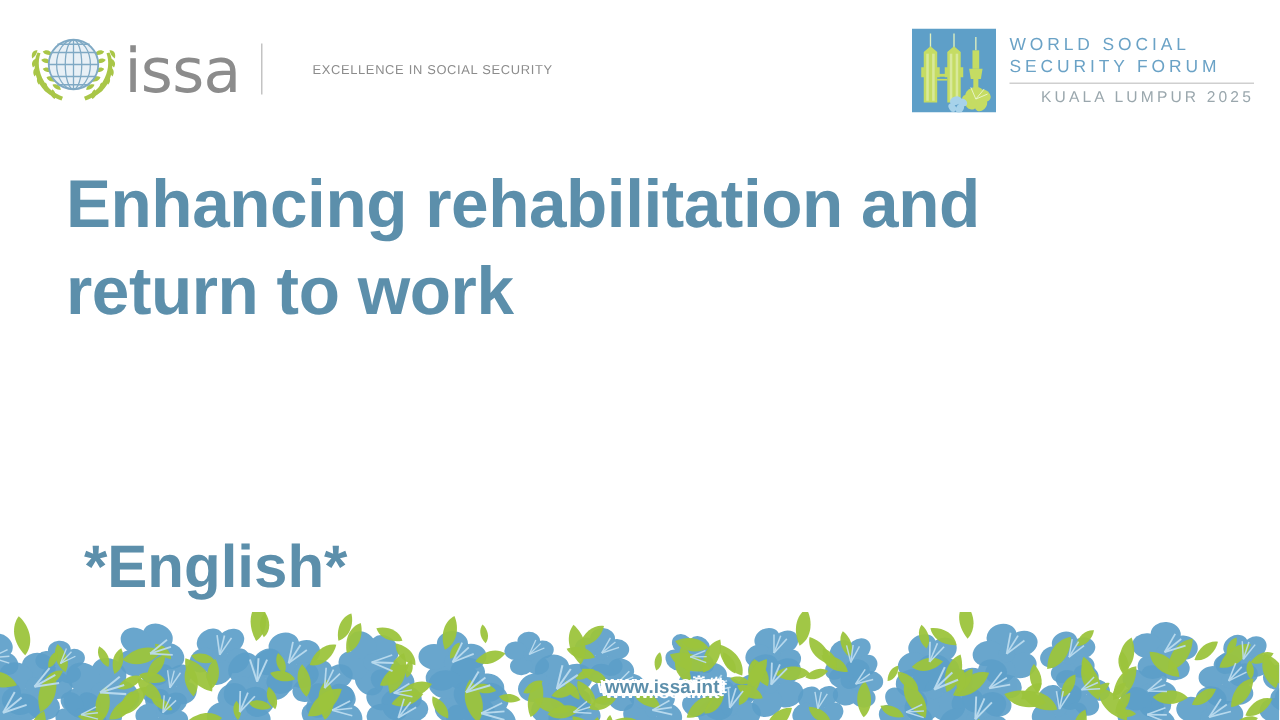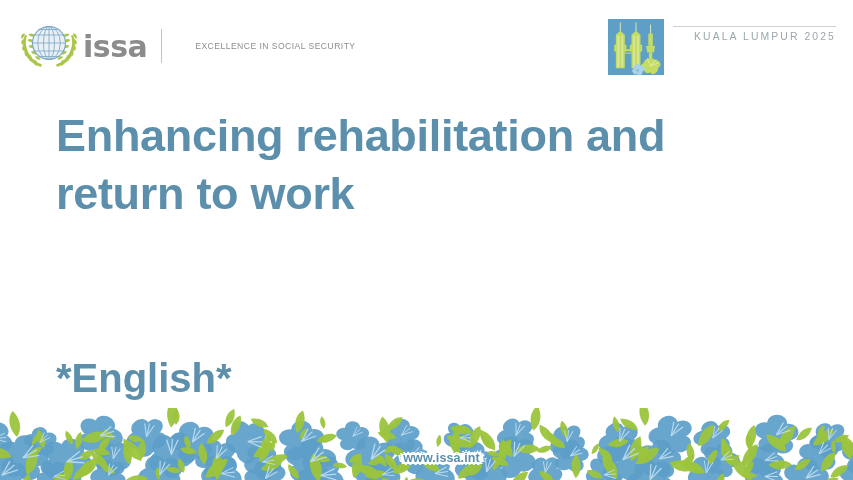--- a/index.html
+++ b/index.html
@@ -27,22 +27,22 @@
     display: flex;
     align-items: center;
   }
   #issa-emblem {
     width: 58px;
     height: 50px;
     flex: 0 0 auto;
   }
   #issa-wordmark {
     font-family: "DejaVu Sans", sans-serif;
-    font-size: 30px;
-    font-weight: 700;
+    font-size: 41px;
+    font-weight: 400;
     color: #8c8c8c;
     letter-spacing: -0.5px;
     line-height: 1;
     margin-left: 5px;
     margin-top: 2px;
   }
   #issa-divider {
     width: 1px;
     height: 34px;
     background: #c3c3c3;
@@ -96,21 +96,21 @@
     color: #9aa7ad;
     letter-spacing: 2.1px;
     line-height: 13px;
     white-space: nowrap;
     margin-left: 21px;
   }
 
   
   #slide-title {
     position: absolute;
-    left: 56px;
+    left: 44px;
     top: 107px;
     width: 700px;
     font-family: "Liberation Sans", sans-serif;
     font-weight: bold;
     font-size: 45px;
     line-height: 58px;
     letter-spacing: -0.3px;
     color: #5c8fab;
     white-space: pre-line;
   }
@@ -267,20 +267,22 @@
 
       <g fill="#a7d2ea">
         <ellipse cx="52" cy="86" rx="7" ry="5" transform="rotate(-20 52 86)"></ellipse>
         <ellipse cx="60" cy="88" rx="6" ry="4.5" transform="rotate(25 60 88)"></ellipse>
         <ellipse cx="57" cy="95" rx="6" ry="4.5" transform="rotate(-55 57 95)"></ellipse>
         <ellipse cx="48" cy="94" rx="5.5" ry="4" transform="rotate(55 48 94)"></ellipse>
       </g>
     </svg>
 
     <div id="wssf-text-block">
+      <div class="wssf-line">WORLD SOCIAL</div>
+      <div class="wssf-line">SECURITY FORUM</div>
       <div id="wssf-rule"></div>
       <div id="wssf-city">KUALA LUMPUR 2025</div>
     </div>
   </div>
 
   <div id="slide-title">Enhancing rehabilitation and
 return to work</div>
   <div id="slide-subtitle">*English*</div>
 
   <svg id="floral-band" viewBox="0 0 853 72" preserveAspectRatio="none">

